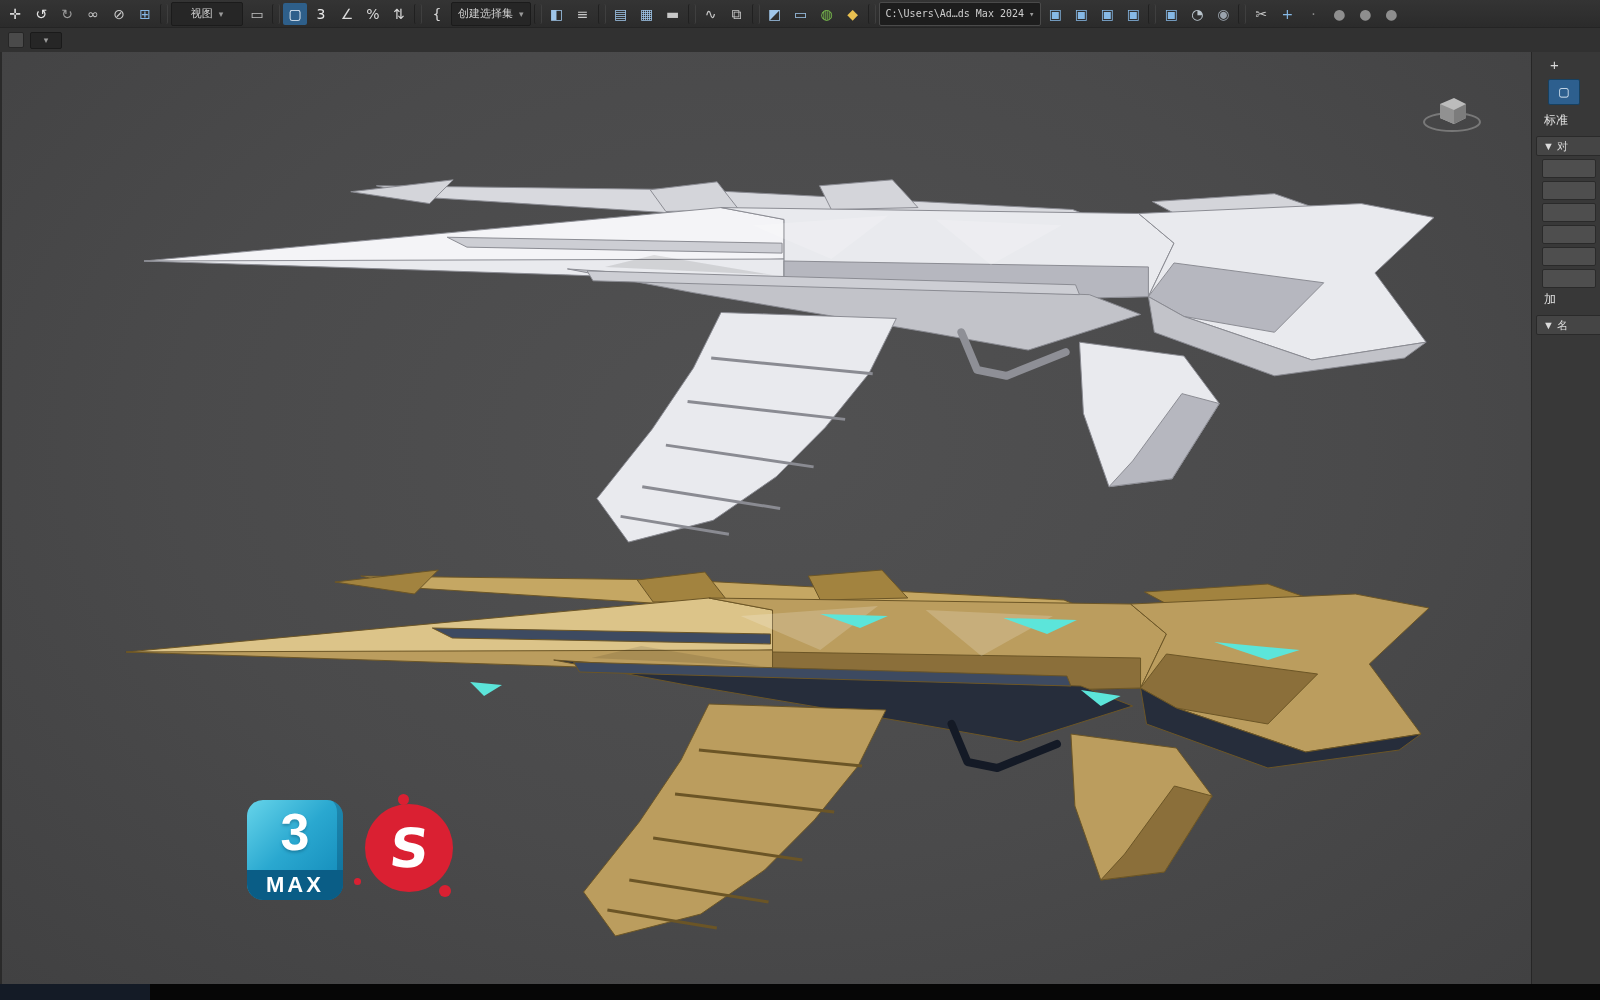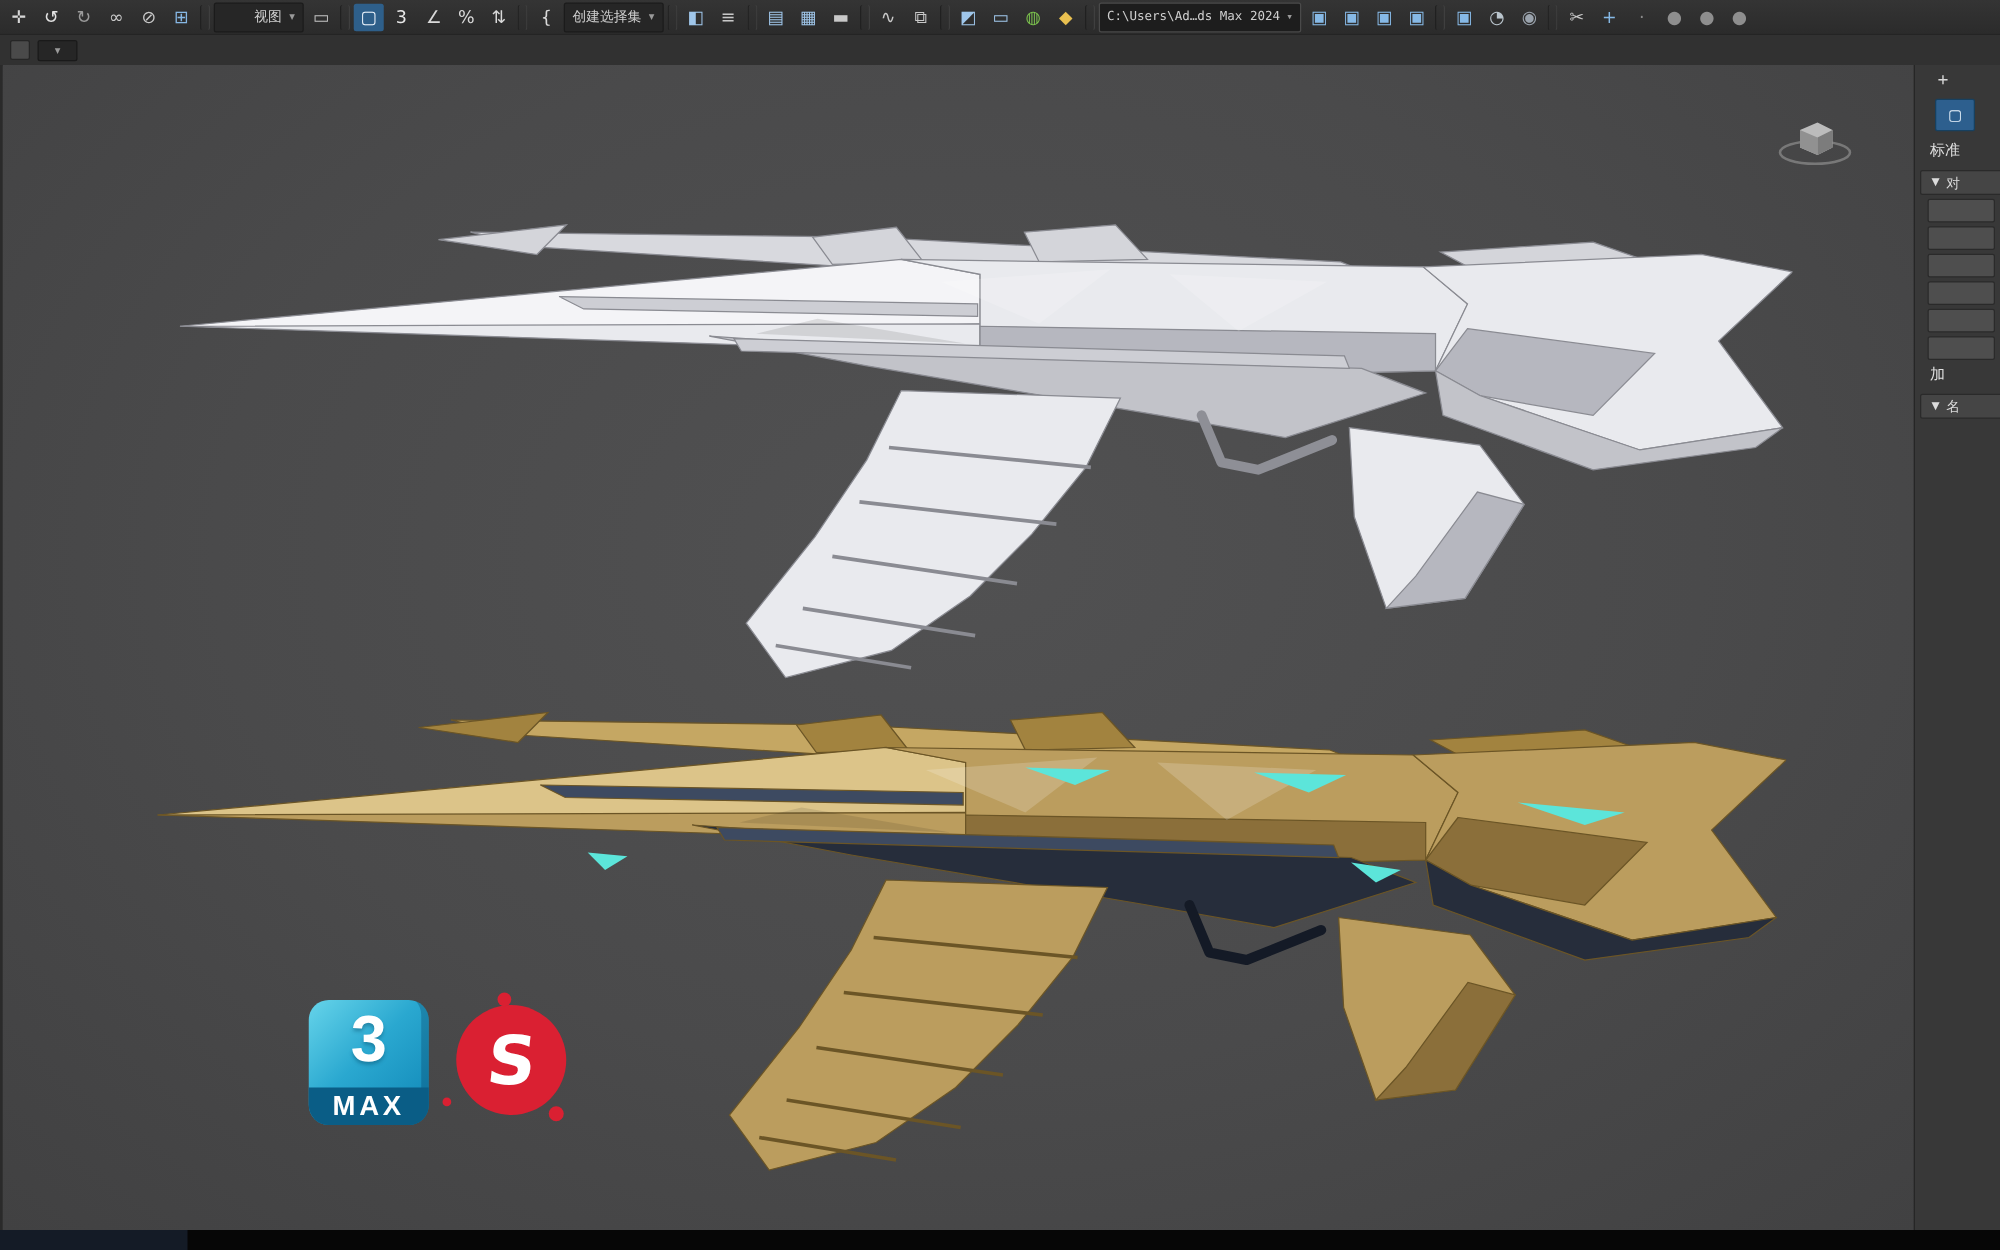--- a/index.html
+++ b/index.html
@@ -9,21 +9,21 @@
   
   .toolbar{position:absolute;left:0;top:0;width:1600px;height:28px;
            background:linear-gradient(#343434,#2b2b2b);display:flex;align-items:center;
            padding-left:2px;box-sizing:border-box;border-bottom:1px solid #242424;}
   .tb-item{display:inline-flex;align-items:center;justify-content:center;
            height:22px;min-width:24px;margin:0 1px;border-radius:2px;
            font-size:14px;font-family:"DejaVu Sans", sans-serif;color:#c8c8c8;cursor:default;}
   .tb-item.kind-sep{min-width:6px;width:6px;height:20px;border-left:1px solid #202020;
                     border-right:1px solid #3f3f3f;margin:0 2px;}
   .tb-item.kind-select{background:#262626;border:1px solid #1b1b1b;color:#cfcfcf;
-                       font-size:11px;padding:0 6px;min-width:58px;justify-content:flex-end;}
+                       font-size:11px;padding:0 6px;min-width:58px;justify-content:center;}
   .tb-item.kind-select::after{content:"▾";font-size:9px;color:#9a9a9a;margin-left:6px;}
   .tb-item.kind-field{background:#1d1d1d;border:1px solid #4a4a4a;color:#cfcfcf;
                       font-family:"DejaVu Sans Mono", monospace;font-size:10px;
                       padding:0 6px;min-width:128px;justify-content:space-between;}
   .tb-item.kind-field::after{content:"▾";font-size:9px;color:#9a9a9a;margin-left:5px;}
   .tb-glyph{line-height:1;}
   .tb-label{line-height:1;}
 
   
   .toolbar2{position:absolute;left:0;top:28px;width:1600px;height:24px;

